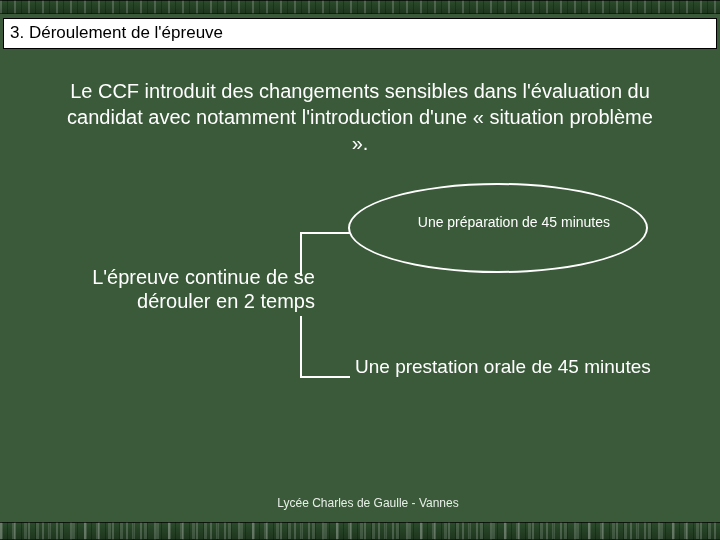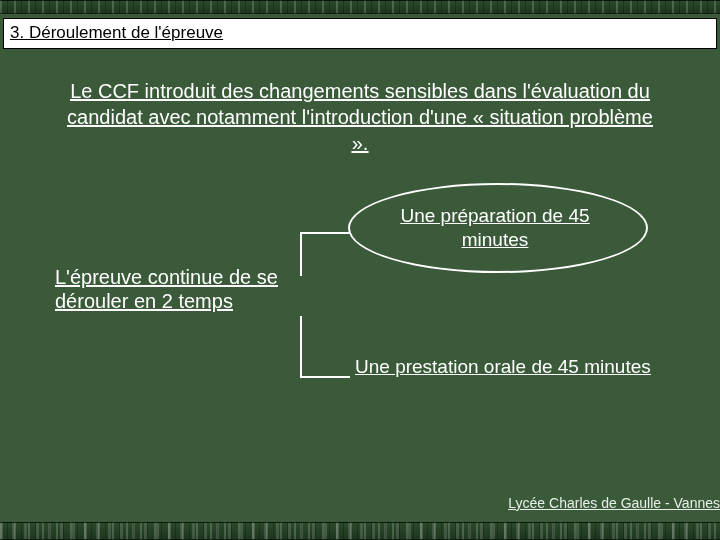--- a/index.html
+++ b/index.html
@@ -1,15 +1,15 @@
 <!DOCTYPE html>
 <html><head>
 <meta charset="utf-8">
 <style>
-  * { margin: 0; padding: 0; box-sizing: border-box; text-decoration: underline; }
+  * { margin: 0; padding: 0; box-sizing: border-box; }
   html, body { width: 720px; height: 540px; overflow: hidden; }
   body {
     font-family: Arial, Helvetica, sans-serif;
     background: #3a5a3a;
     color: #fff;
     position: relative;
   }
   
   .strip {
     position: absolute; left: 0; right: 0; height: 14px;
@@ -42,26 +42,26 @@
 
   .intro {
     position: absolute; top: 78px; left: 60px; right: 60px;
     text-align: center;
     font-size: 20px; line-height: 26px;
     color: #fff;
   }
 
   .left-block {
     position: absolute; top: 265px; left: 55px; width: 260px;
-    font-size: 20px; line-height: 24px; text-align: left;
+    font-size: 20px; line-height: 24px; text-align: right;
   }
 
   .right-top {
-    position: absolute; top: 204px; left: 380px; width: 230px;
-    font-size: 19px; line-height: 24px; text-align: center;
+    position: absolute; top: 210px; left: 380px; width: 230px;
+    font-size: 14px; line-height: 24px; text-align: right;
   }
   .right-bottom {
     position: absolute; top: 355px; left: 355px; width: 300px;
     font-size: 19px; line-height: 24px; text-align: left;
   }
 
   
   .conn-up-v  { position:absolute; left:300px; top:232px; width:0; height:44px; border-left:2px solid #fff; }
   .conn-up-h  { position:absolute; left:300px; top:232px; width:50px; height:0; border-top:2px solid #fff; }
   .conn-dn-v  { position:absolute; left:300px; top:316px; width:0; height:60px; border-left:2px solid #fff; }
@@ -73,22 +73,22 @@
     top: 183px;
     left: 348px;
     width: 300px;
     height: 90px;
     border: 2px solid #fff;
     border-radius: 50%;
   }
 
   .footer {
     position: absolute; left: 16px; right: 0; bottom: 28px;
-    text-align: right;
-    font-size: 14px; line-height: 18px;
+    text-align: center;
+    font-size: 12px; line-height: 18px;
     color: #e8efe8;
   }
 </style>
 </head>
 <body>
 
 <div class="strip top"></div>
 
 <div class="title-bar">
   <span>3. Déroulement de l'épreuve</span>

